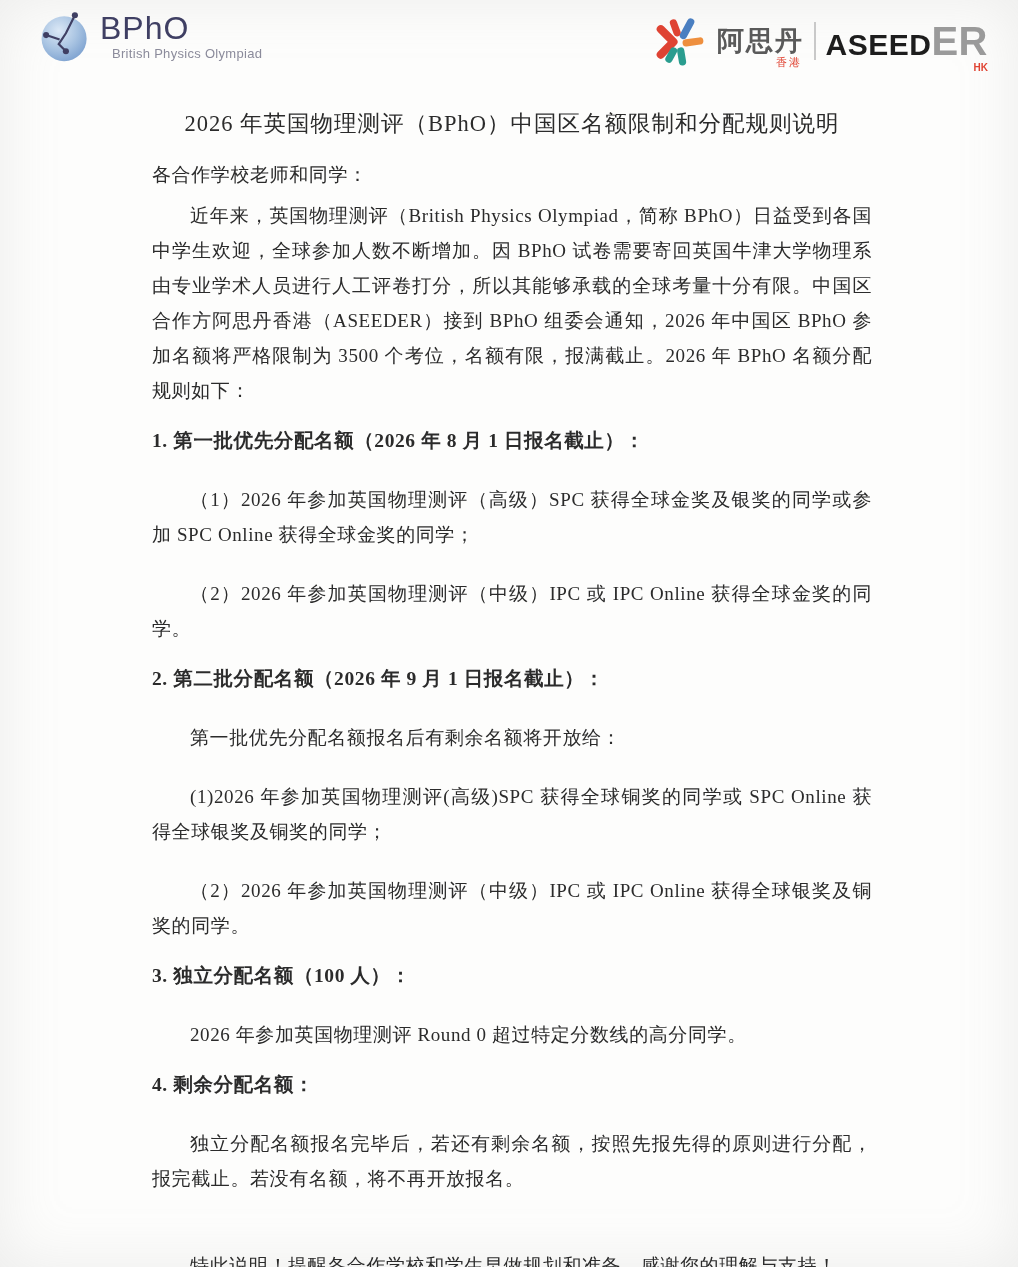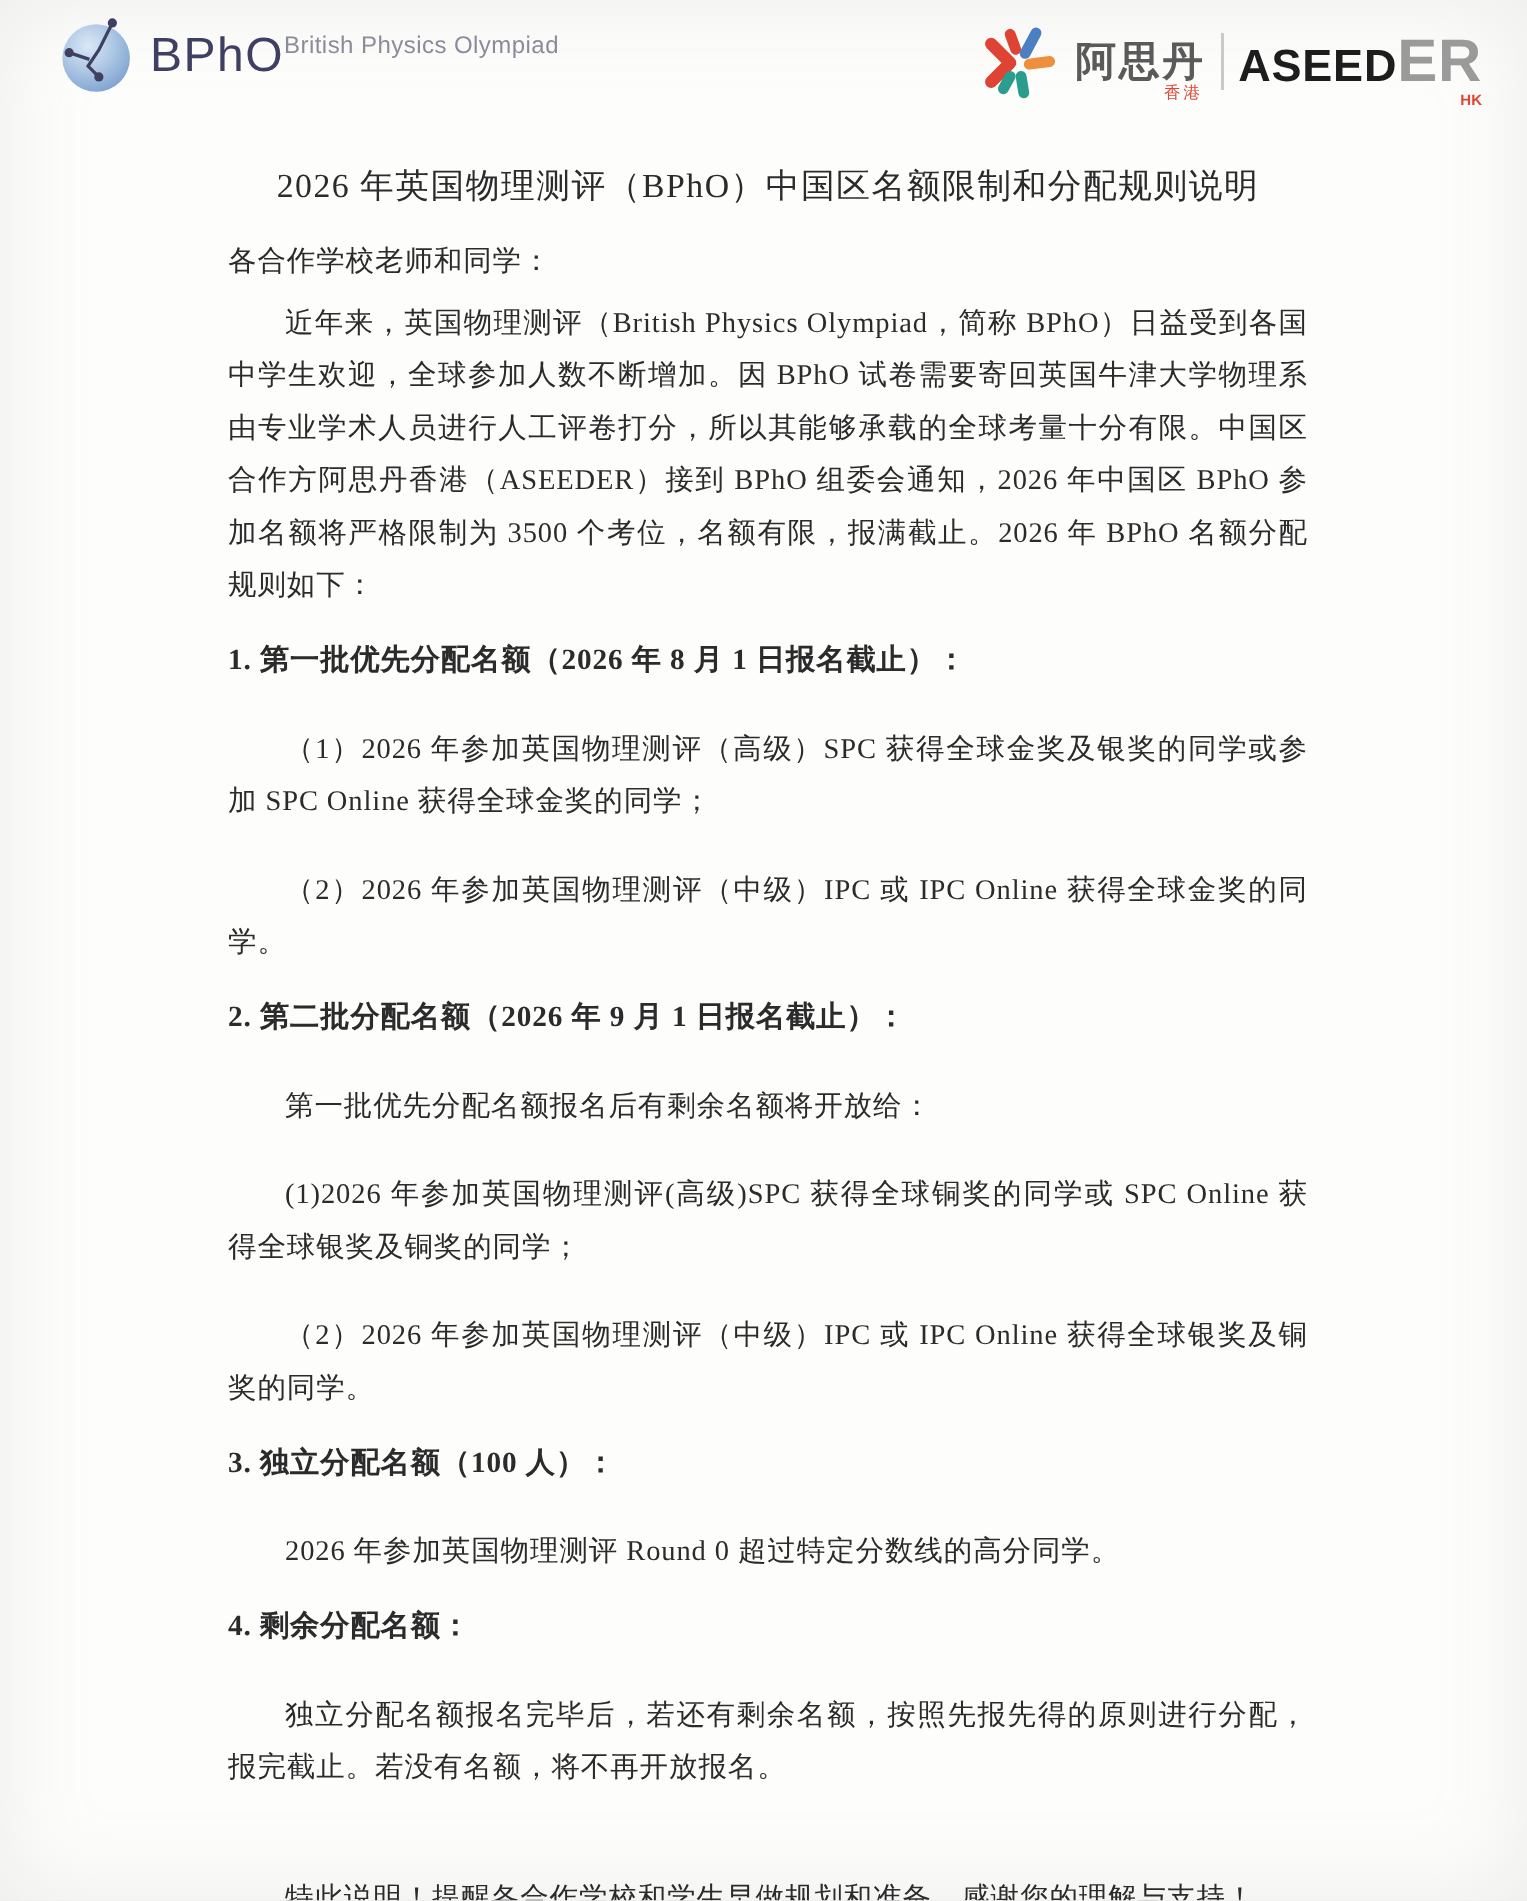--- a/index.html
+++ b/index.html
@@ -21,28 +21,28 @@
   
   .letterhead {
     position: absolute;
     top: 8px; left: 38px; right: 30px;
     height: 64px;
     display: flex;
     justify-content: space-between;
     align-items: flex-start;
   }
   .bpho-logo { display: flex; align-items: center; gap: 8px; }
-  .bpho-text { display: flex; flex-direction: row; line-height: 1; }
+  .bpho-text { display: flex; flex-direction: column; line-height: 1; }
   .bpho-name {
     font-family: "Liberation Sans", sans-serif;
     font-size: 32px; font-weight: 500; color: #3f3f63; letter-spacing: 1px;
   }
   .bpho-sub {
     font-family: "Liberation Sans", sans-serif;
-    font-size: 16px; color: #8b8b9b; margin-top: 3px; letter-spacing: 0.3px;
+    font-size: 13px; color: #8b8b9b; margin-top: 3px; letter-spacing: 0.3px; margin-left: 12px;
   }
   .aseeder-logo { display: flex; align-items: center; gap: 10px; padding-top: 4px; }
   .aseeder-cn-wrap { position: relative; line-height: 1; }
   .aseeder-cn {
     font-family: "Liberation Sans", sans-serif;
     font-size: 27px; color: #5a5a5a; font-weight: 600; letter-spacing: 2px;
   }
   .aseeder-cn-sub {
     position: absolute; right: 2px; bottom: -13px;
     font-size: 11px; color: #e04433; letter-spacing: 2px;

